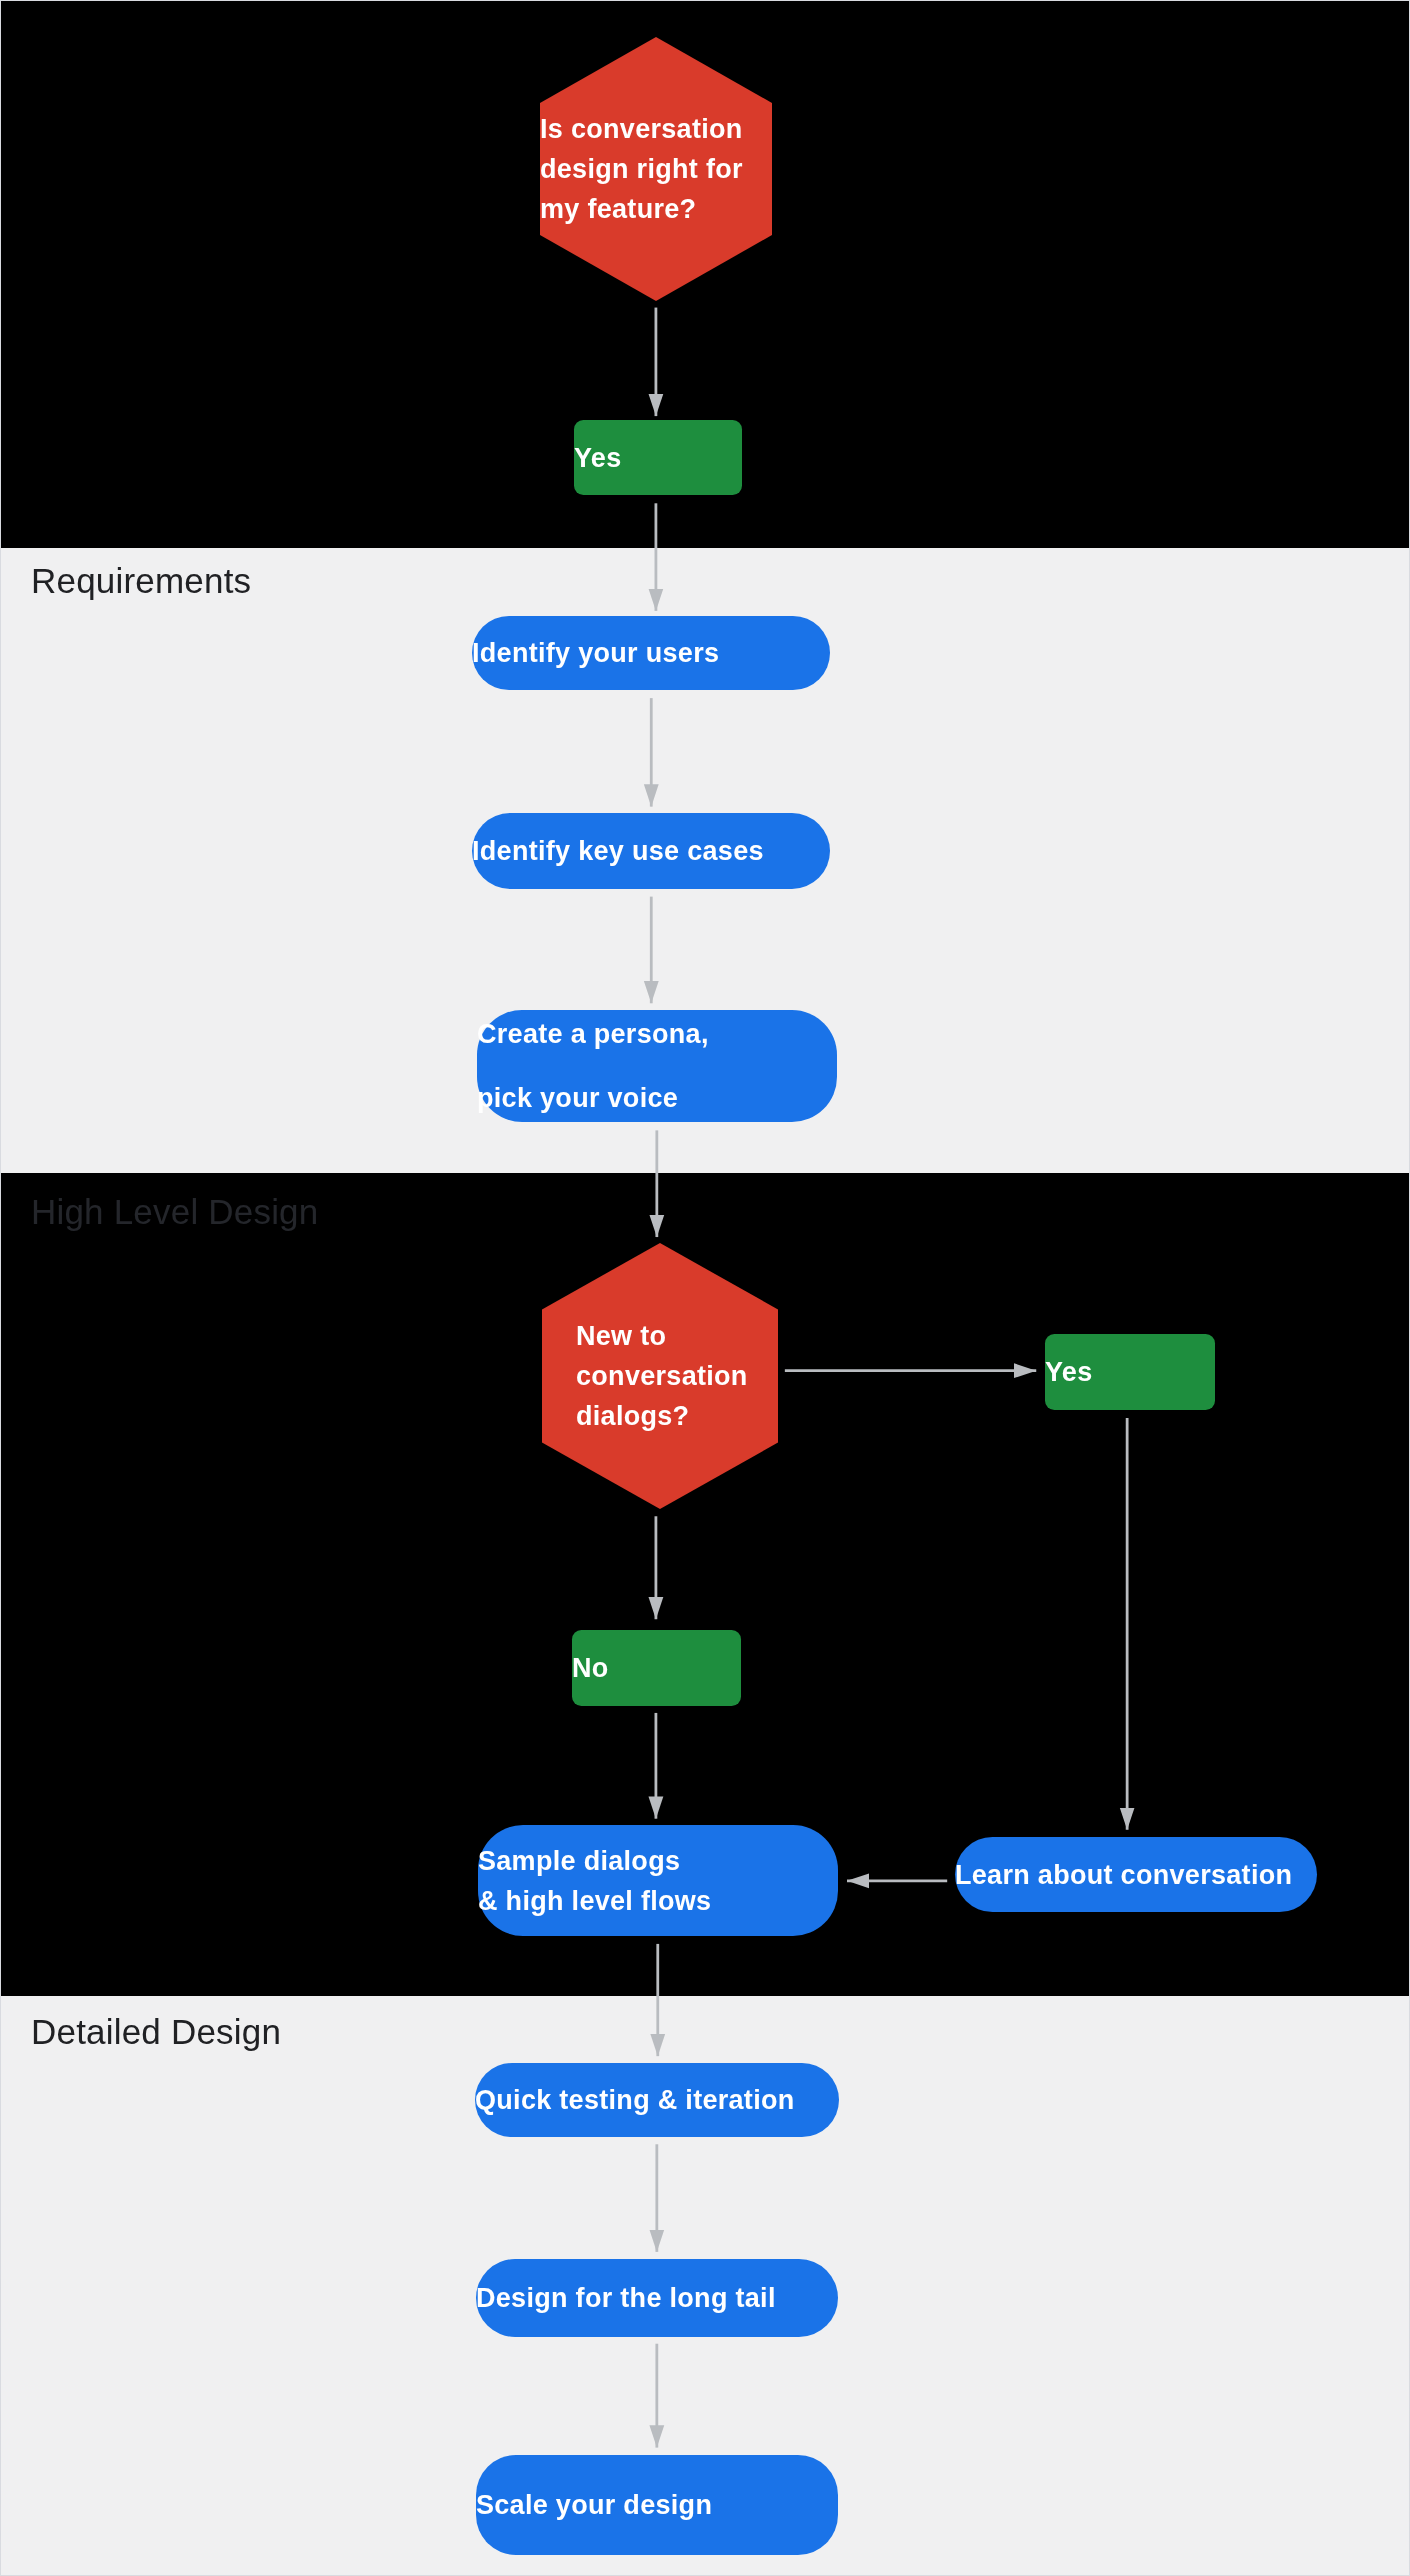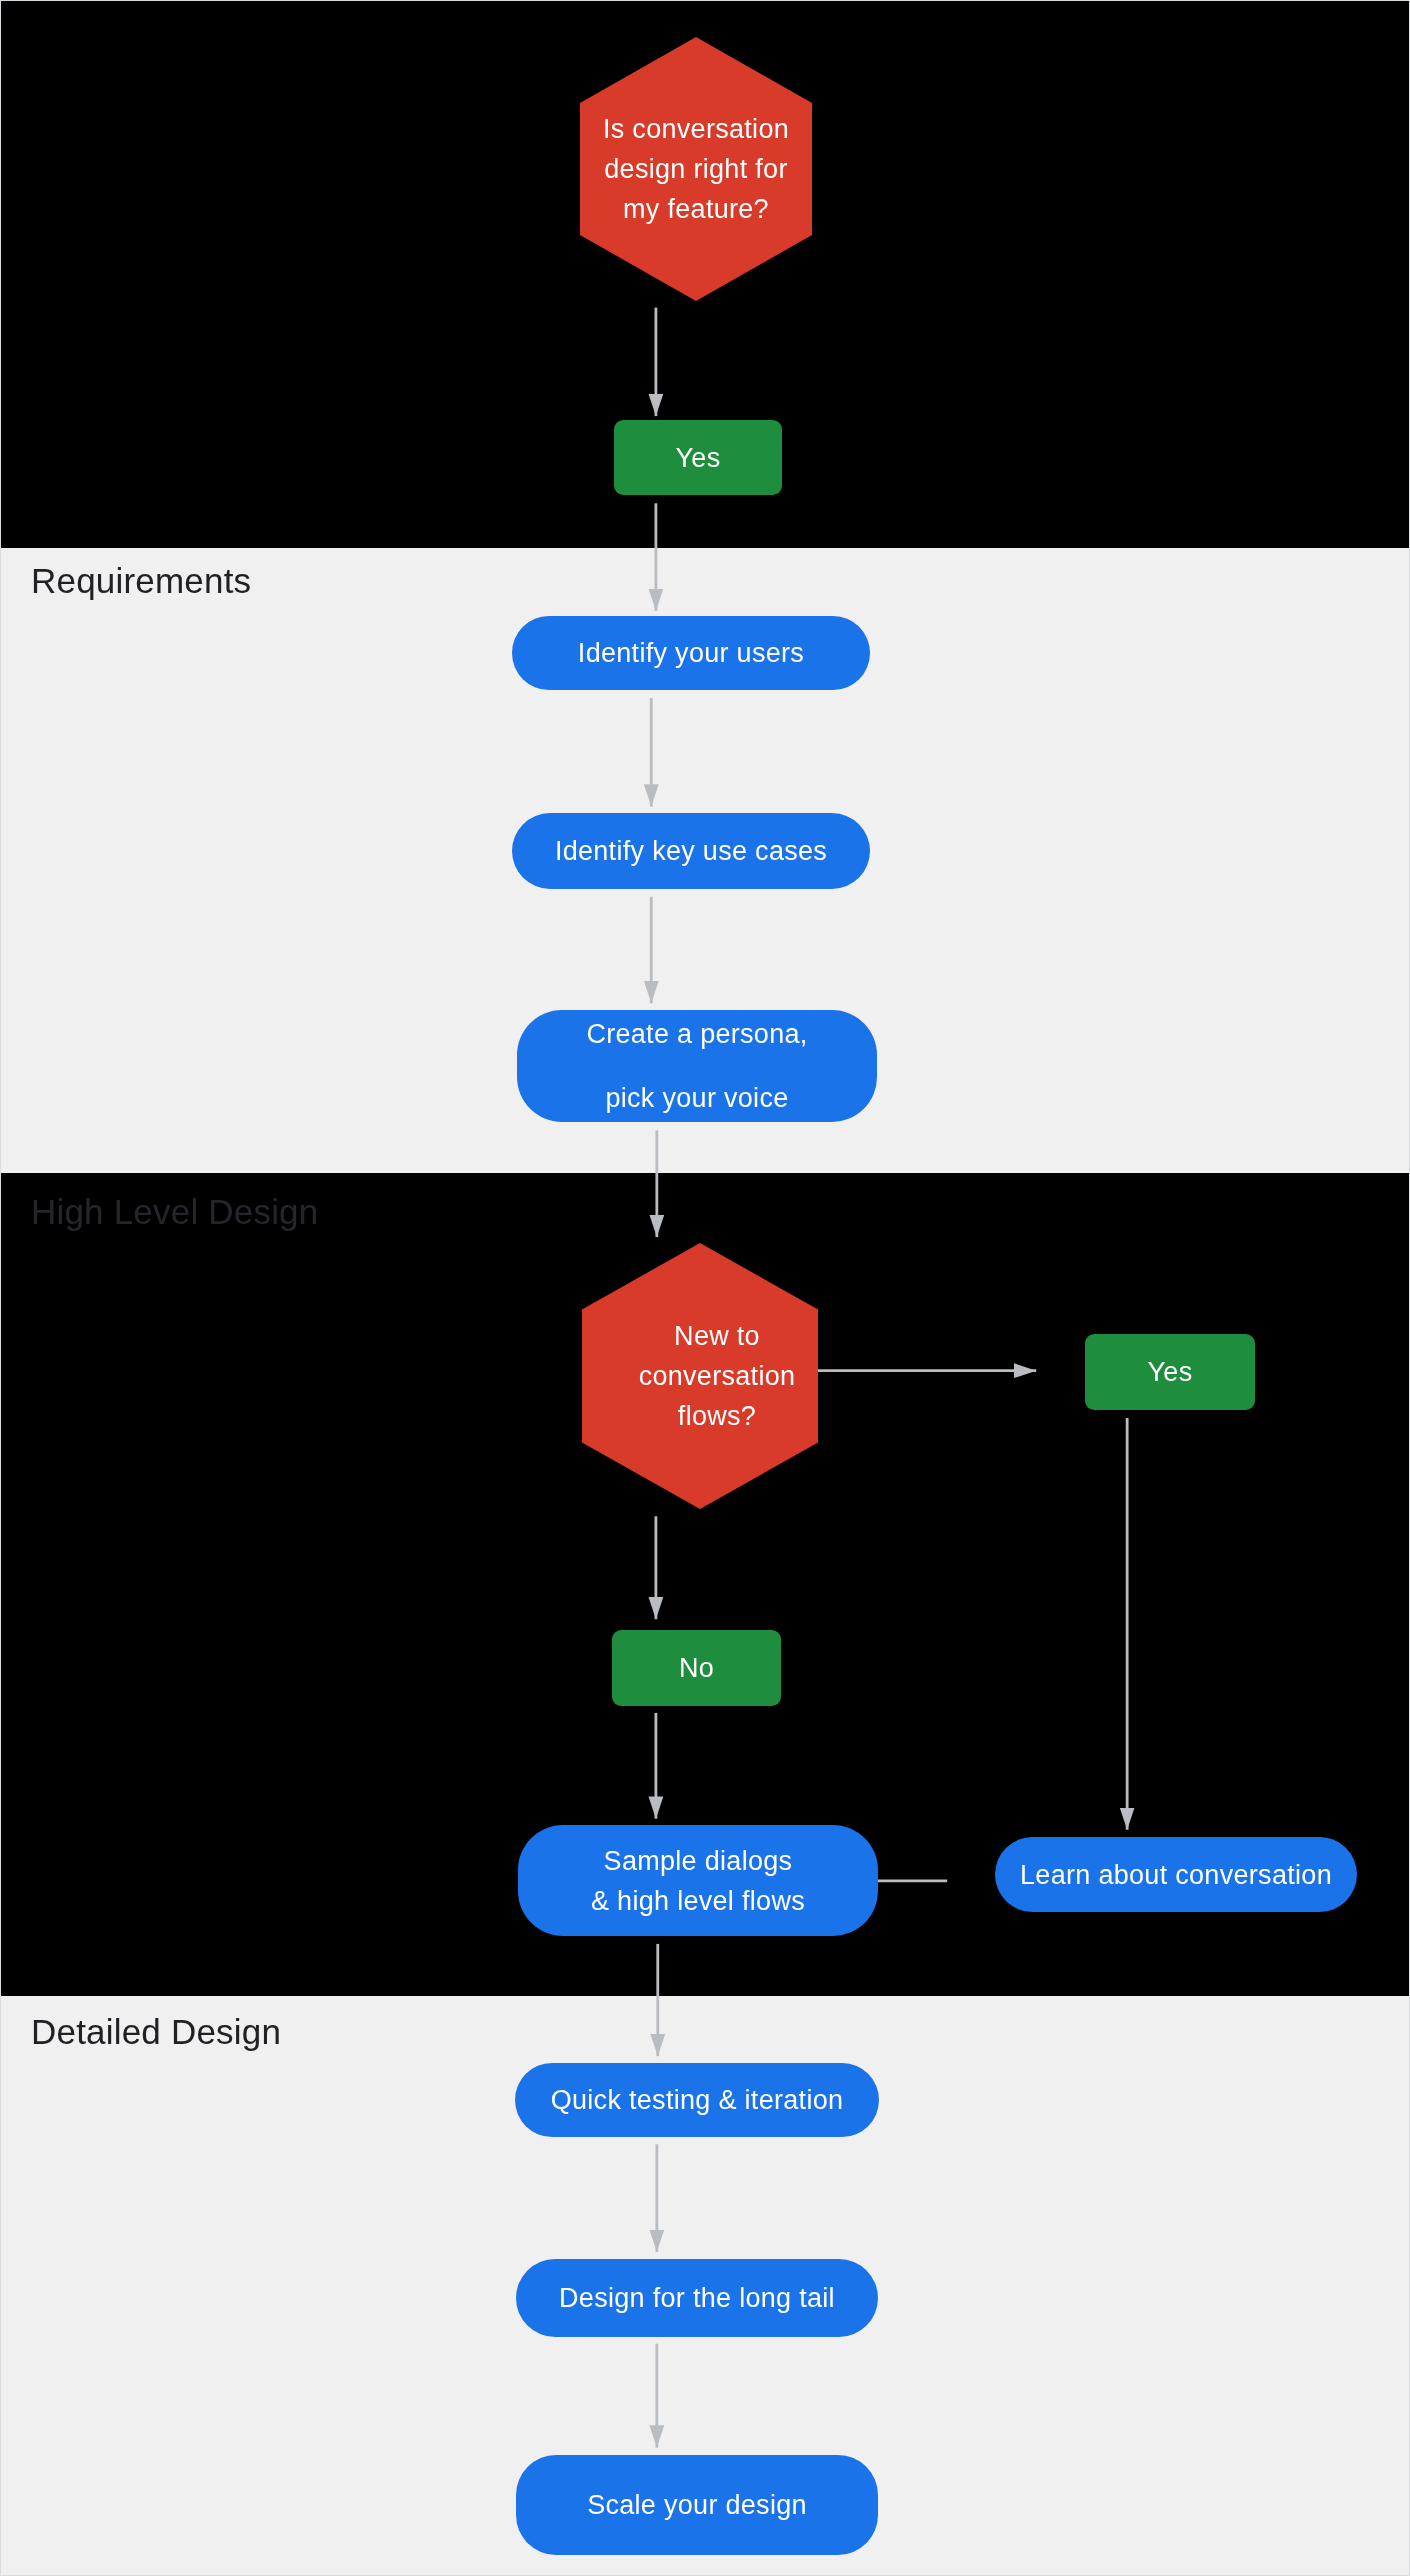--- a/index.html
+++ b/index.html
@@ -28,28 +28,27 @@
   .section-label.on-light{color:var(--label_dark,#202124);}
   .section-label.on-black{color:var(--label_on_black,#24262b);}
 
   .edges{position:absolute;left:0;top:0;width:1410px;height:2576px;pointer-events:none;}
   .edges .edge{stroke:var(--arrow,#b9bcc0);stroke-width:3;fill:none;}
   .edges .ah{fill:var(--arrow,#b9bcc0);}
 
   .node{
     position:absolute;
     display:flex;flex-direction:column;
-    align-items:center;justify-content:center;
+    align-items:flex-start;justify-content:center;
     color:#ffffff;
     font-size:27px;
-    font-weight:400;
+    font-weight:700;
     line-height:40px;
     text-align:center;
     letter-spacing:0.3px;
-    margin-left:40px;
   }
   .node .line{display:block;}
   .decision{
     background:var(--red,#d93b2b);
     clip-path:polygon(50% 0%,100% 25%,100% 75%,50% 100%,0% 75%,0% 25%);
   }
   .answer{
     background:var(--green,#1e8e3e);
     border-radius:9.3px;
   }
@@ -106,21 +105,21 @@
   <div class="node step" style="left:471px;top:812px;width:358px;height:76px;border-radius:38px;">Identify key use cases</div>
 
   <div class="node step" style="left:476px;top:1009px;width:360px;height:112px;border-radius:45px;gap:24px;">
     <span class="line">Create a persona,</span>
     <span class="line">pick your voice</span>
   </div>
 
   <div class="node decision" style="left:541px;top:1242px;width:236px;height:266px;padding-left:34px;">
     <span class="line">New to</span>
     <span class="line">conversation</span>
-    <span class="line">flows?</span>
+    <span class="line">dialogs?</span>
   </div>
 
   <div class="node answer" style="left:1044px;top:1333px;width:170px;height:76px;">Yes</div>
 
   <div class="node answer" style="left:571px;top:1629px;width:169px;height:76px;">No</div>
 
   <div class="node step" style="left:477px;top:1824px;width:360px;height:111px;border-radius:45px;">
     <span class="line">Sample dialogs</span>
     <span class="line">&amp; high level flows</span>
   </div>

